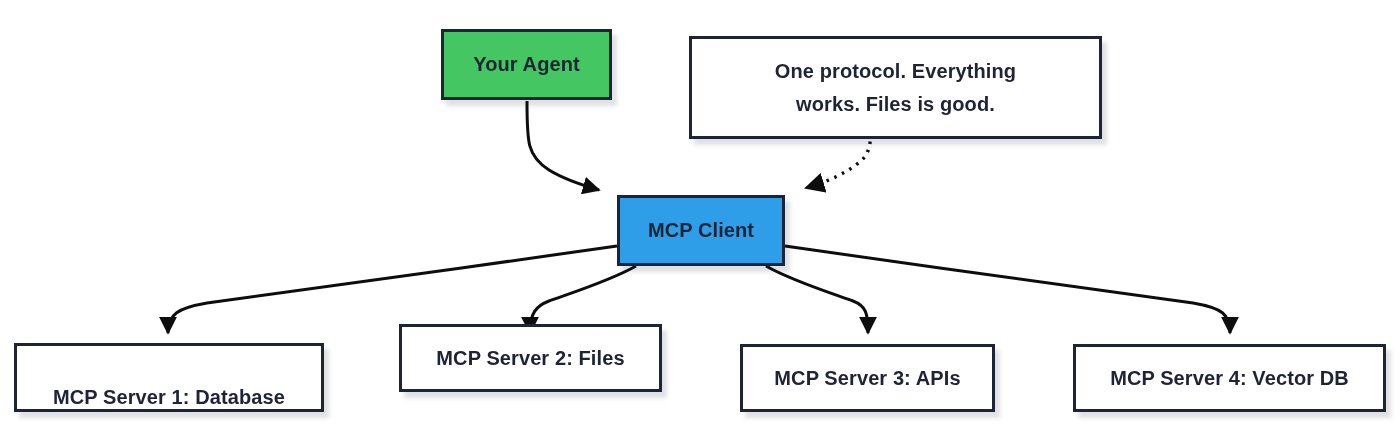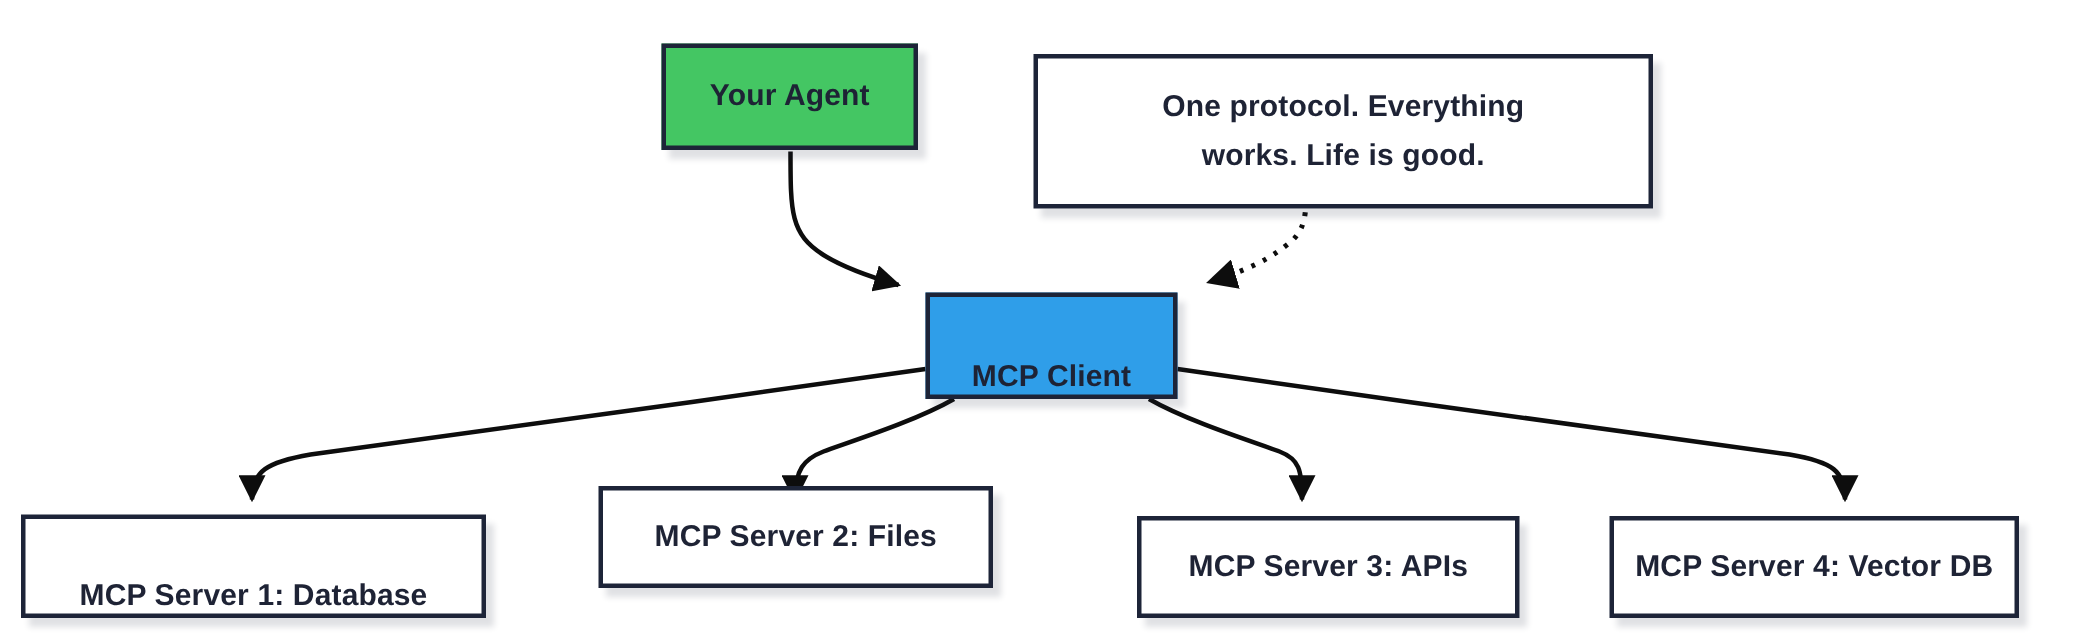--- a/index.html
+++ b/index.html
@@ -13,26 +13,26 @@
   .arrowhead{fill:var(--arrow,#0d0d0d);}
   .node{
     position:absolute;z-index:2;box-sizing:border-box;
     border:3px solid var(--node-border,#1d2438);
     background:#ffffff;color:var(--text,#1e2335);
     display:flex;align-items:center;justify-content:center;text-align:center;
     font-size:20px;font-weight:600;letter-spacing:.1px;
     box-shadow:5px 6px 4px rgba(33,41,66,0.14);
   }
   .agent{left:441px;top:29px;width:171px;height:71px;background:var(--agent-fill,#44c663);}
-  .client{left:617px;top:195px;width:168px;height:71px;background:var(--client-fill,#2f9ee9);align-items:flex-end;}
+  .client{left:617px;top:195px;width:168px;height:71px;background:var(--client-fill,#2f9ee9);}
   .note{left:689px;top:12px;width:413px;height:103px;flex-direction:column;line-height:33px;margin-top:24px;}
   .server-1{left:14px; top:343px;width:310px;height:69px;align-items:flex-end;}
   .server-2{left:399px;top:324px;width:263px;height:68px;}
-  .server-3{left:740px;top:344px;width:255px;height:68px;margin-left:18px;}
-  .server-4{left:1073px;top:344px;width:273px;height:68px;}
+  .server-3{left:740px;top:344px;width:255px;height:68px;}
+  .server-4{left:1073px;top:344px;width:313px;height:68px;}
 </style>
 </head>
 <body>
 
 <div class="canvas">
 
   <svg class="wires" width="1400" height="428" viewBox="0 0 1400 428">
     <defs>
       <marker id="ah" viewBox="0 0 10 10" refX="9" refY="5" markerWidth="6" markerHeight="6" orient="auto-start-reverse">
         <path class="arrowhead" d="M0,0 L10,5 L0,10 z"></path>
@@ -45,21 +45,21 @@
     <path class="wire" d="M 766 266 C 792 281, 837 295, 853 301 C 866 306, 868 313, 868 333" marker-end="url(#ah)"></path>
     <path class="wire" d="M 785 246 C 920 266, 1145 296, 1193 303 C 1222 308, 1230 314, 1230 333" marker-end="url(#ah)"></path>
   </svg>
 
   <div class="node agent">
     <span>Your Agent</span>
   </div>
 
   <div class="node note">
     <div>One protocol. Everything</div>
-    <div>works. Life is good.</div>
+    <div>works. Files is good.</div>
   </div>
 
   <div class="node client">
     <span>MCP Client</span>
   </div>
 
   <div class="node server server-1">
     <span>MCP Server 1: Database</span>
   </div>
   <div class="node server server-2">

